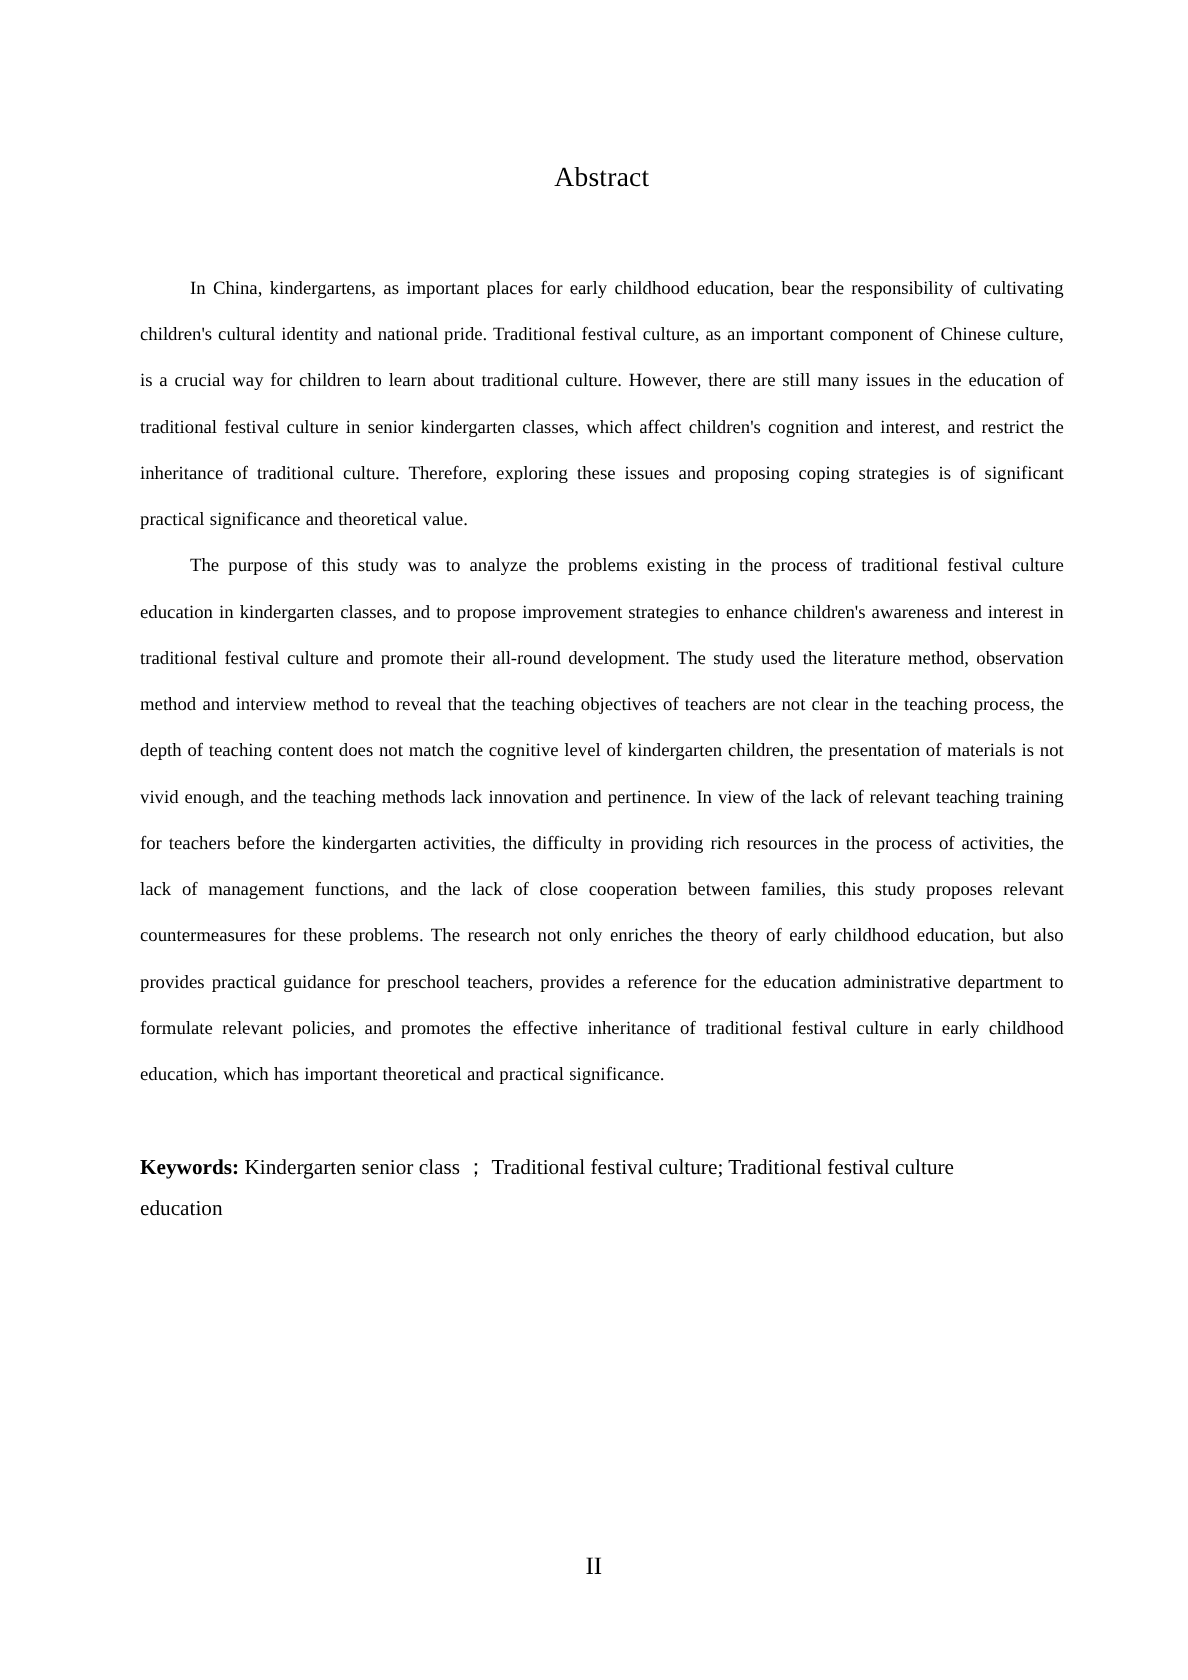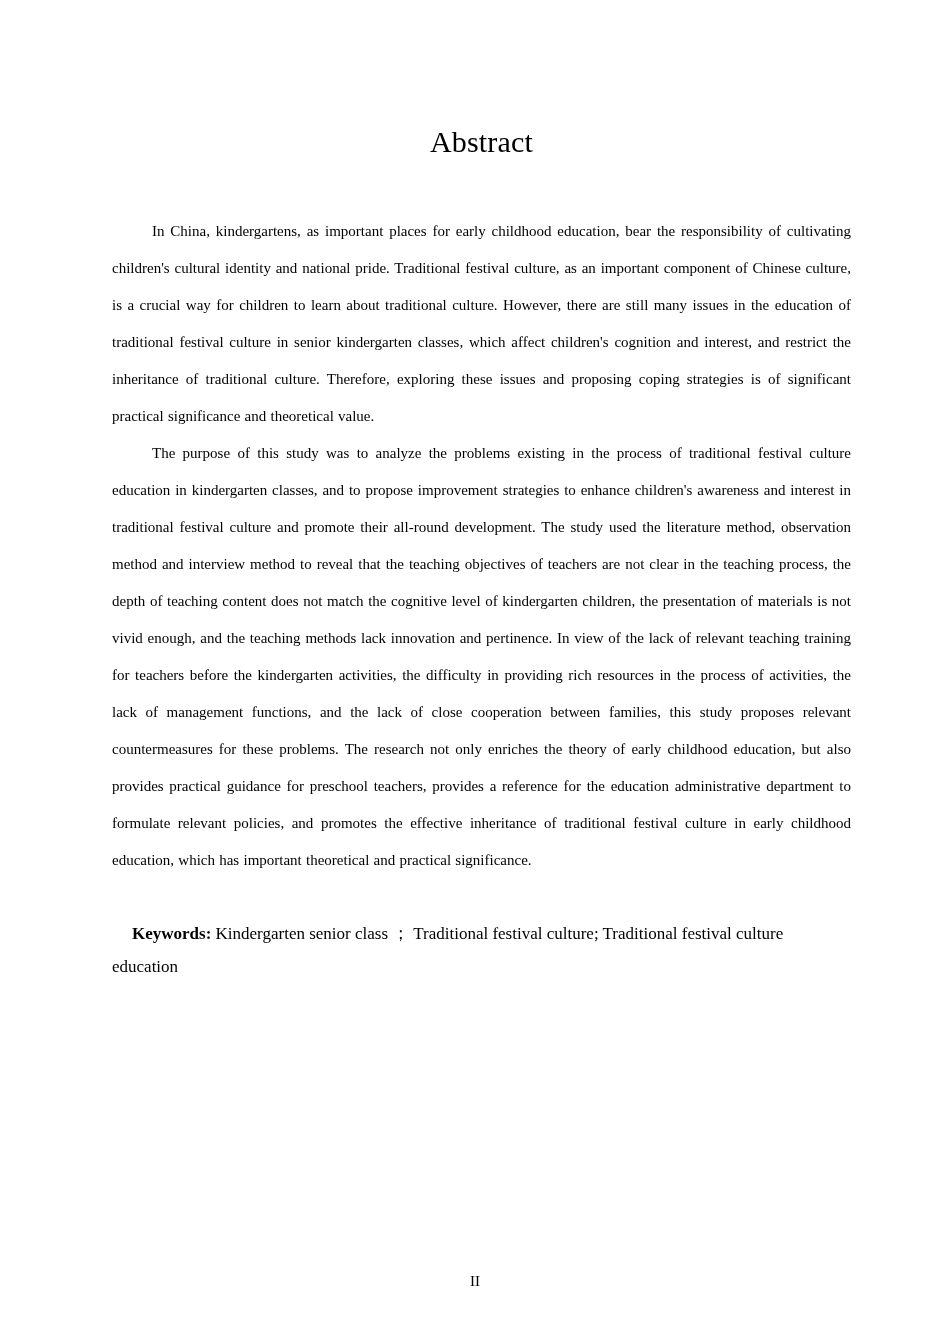--- a/index.html
+++ b/index.html
@@ -19,21 +19,21 @@
     -webkit-font-smoothing: antialiased;
   }
   .content {
     position: absolute;
     left: 112px;
     top: 0;
     width: 739px;
   }
   .doc-title {
     text-align: center;
-    font-size: 30px;
+    font-size: 22px;
     line-height: 28px;
     margin-top: 128px;
     font-weight: normal;
     letter-spacing: 0.2px;
   }
   .body-block {
     margin-top: 57px;
   }
   p.para {
     margin: 0;
@@ -50,34 +50,32 @@
   }
   .keywords {
     margin-top: 38px;
     font-size: 17px;
     line-height: 33px;
     text-align: left;
     width: 700px;
   }
   .keywords-label {
     font-weight: bold;
-    margin-left: 20px;
   }
   .kw-sep {
     font-family: "Liberation Serif", "DejaVu Serif", serif;
   }
   .footer {
     position: absolute;
     left: 0;
     top: 1243px;
     width: 950px;
     text-align: center;
-    font-size: 15px;
+    font-size: 20px;
     line-height: 20px;
-    margin-top: 28px;
   }
 </style>
 </head>
 <body>
 
 <div class="page">
 
   <div class="content">
 
     <div class="doc-title">Abstract</div>

